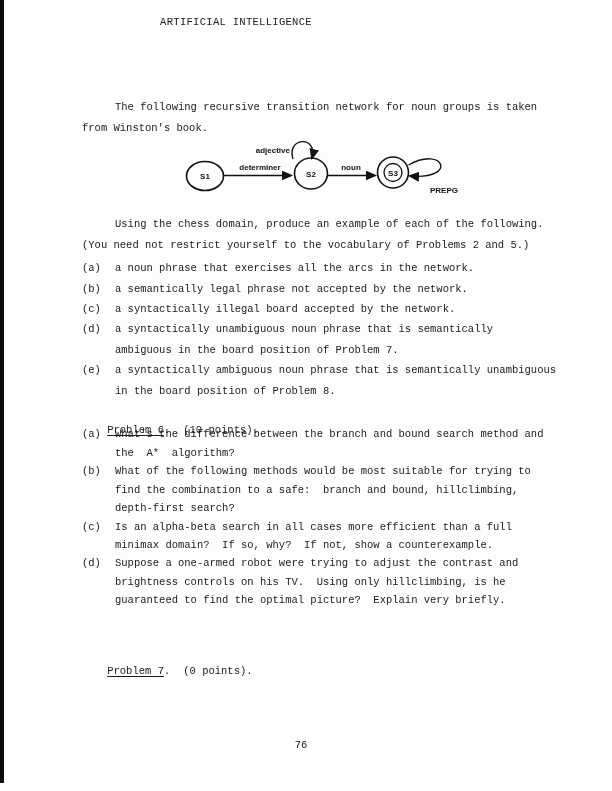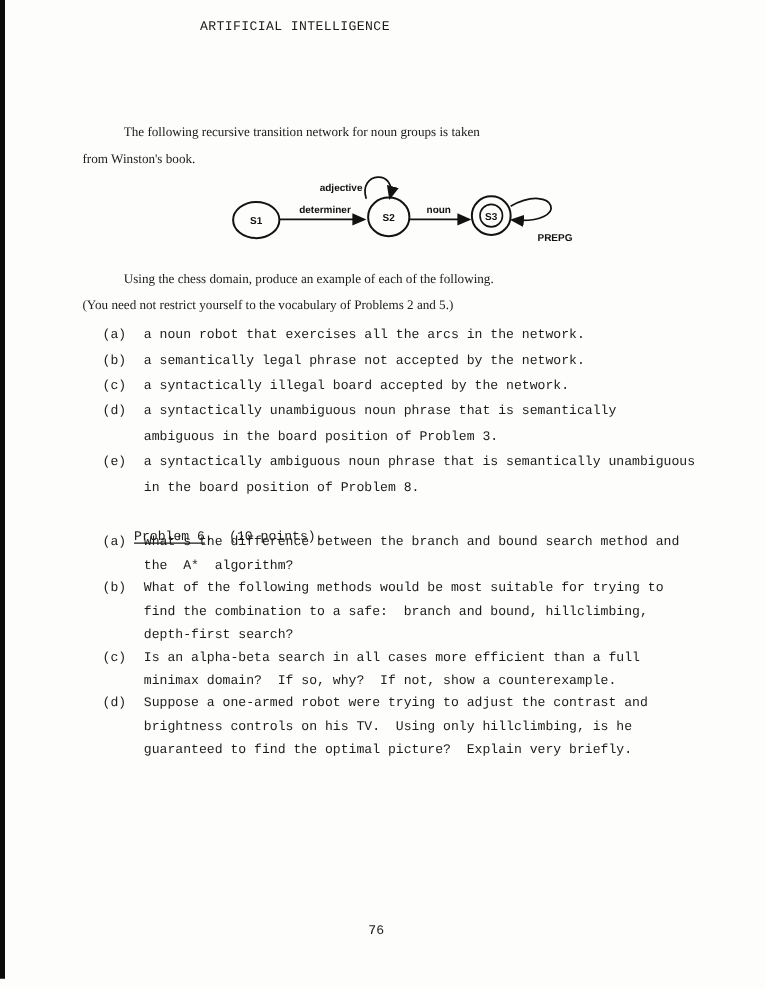--- a/index.html
+++ b/index.html
@@ -10,21 +10,21 @@
     background:#fdfdfc;
     font-family:"Liberation Mono","DejaVu Sans Mono",monospace;
     font-size:10.5px; line-height:20.5px; color:#1b1b1b;
   }
   .scan-strip { position:absolute; left:0; top:0; width:4px; height:783px; background:#0b0b0b; }
   .abs { position:absolute; }
   .doc-header { left:0; width:488px; top:12px; text-align:center; padding-right:16px; letter-spacing:0.3px; }
   .heading-row { left:82px; white-space:pre; }
   .heading-title { text-decoration:underline; text-underline-offset:2px; }
   .heading-points { margin-left:13px; }
-  .para { left:66px; width:474px; white-space:pre-wrap;font-family:Liberation Serif, serif; }
+  .para { left:82px; width:474px; white-space:pre-wrap; }
   .indent1 { text-indent:33px; }
   .item { left:82px; width:492px; display:flex; align-items:flex-start; }
   .item-label { flex:0 0 33px; }
   .item-text { white-space:pre-wrap; width:459px; }
   .p6-spacing { line-height:18.6px; }
   .diagram-svg { left:146px; top:130px; }
   .st  { fill:none; stroke:#121212; stroke-width:1.6; }
   .st2 { fill:none; stroke:#121212; stroke-width:1.3; }
   .arc { fill:none; stroke:#121212; stroke-width:1.4; }
   .slab { font-family:"Liberation Sans",sans-serif; font-weight:bold; font-size:8px; text-anchor:middle; fill:#111; }
@@ -65,34 +65,34 @@
     <text class="slab" x="247" y="46">S3</text>
     <path class="arc" d="M262.5,35 C298,15 312,50 264,46" marker-end="url(#arr)"></path>
     <text class="alab" x="298" y="63">PREPG</text>
   </svg>
 
   <div class="abs para indent1" style="top:214px">Using the chess domain, produce an example of each of the following.
 (You need not restrict yourself to the vocabulary of Problems 2 and 5.)</div>
 
   <div class="abs item" style="top:258px">
     <div class="item-label">(a)</div>
-    <div class="item-text">a noun robot that exercises all the arcs in the network.</div>
+    <div class="item-text">a noun phrase that exercises all the arcs in the network.</div>
   </div>
   <div class="abs item" style="top:278.5px">
     <div class="item-label">(b)</div>
     <div class="item-text">a semantically legal phrase not accepted by the network.</div>
   </div>
   <div class="abs item" style="top:299px">
     <div class="item-label">(c)</div>
     <div class="item-text">a syntactically illegal board accepted by the network.</div>
   </div>
   <div class="abs item" style="top:319px">
     <div class="item-label">(d)</div>
     <div class="item-text">a syntactically unambiguous noun phrase that is semantically
-ambiguous in the board position of Problem 3.</div>
+ambiguous in the board position of Problem 7.</div>
   </div>
   <div class="abs item" style="top:360px">
     <div class="item-label">(e)</div>
     <div class="item-text">a syntactically ambiguous noun phrase that is semantically unambiguous
 in the board position of Problem 8.</div>
   </div>
 
   <div class="abs heading-row" style="top:399px">
     <span class="heading-title">Problem 6</span><span>.</span><span class="heading-points">(10 points).</span>
   </div>
@@ -113,15 +113,18 @@
     <div class="item-text">Is an alpha-beta search in all cases more efficient than a full
 minimax domain?  If so, why?  If not, show a counterexample.</div>
   </div>
   <div class="abs item p6-spacing" style="top:554px">
     <div class="item-label">(d)</div>
     <div class="item-text">Suppose a one-armed robot were trying to adjust the contrast and
 brightness controls on his TV.  Using only hillclimbing, is he
 guaranteed to find the optimal picture?  Explain very briefly.</div>
   </div>
 
+  <div class="abs heading-row" style="top:640px">
+    <span class="heading-title">Problem 7</span><span>.</span><span class="heading-points">(0 points).</span>
+  </div>
 
   <div class="abs page-num">76</div>
 </div>
 
 </body></html>

